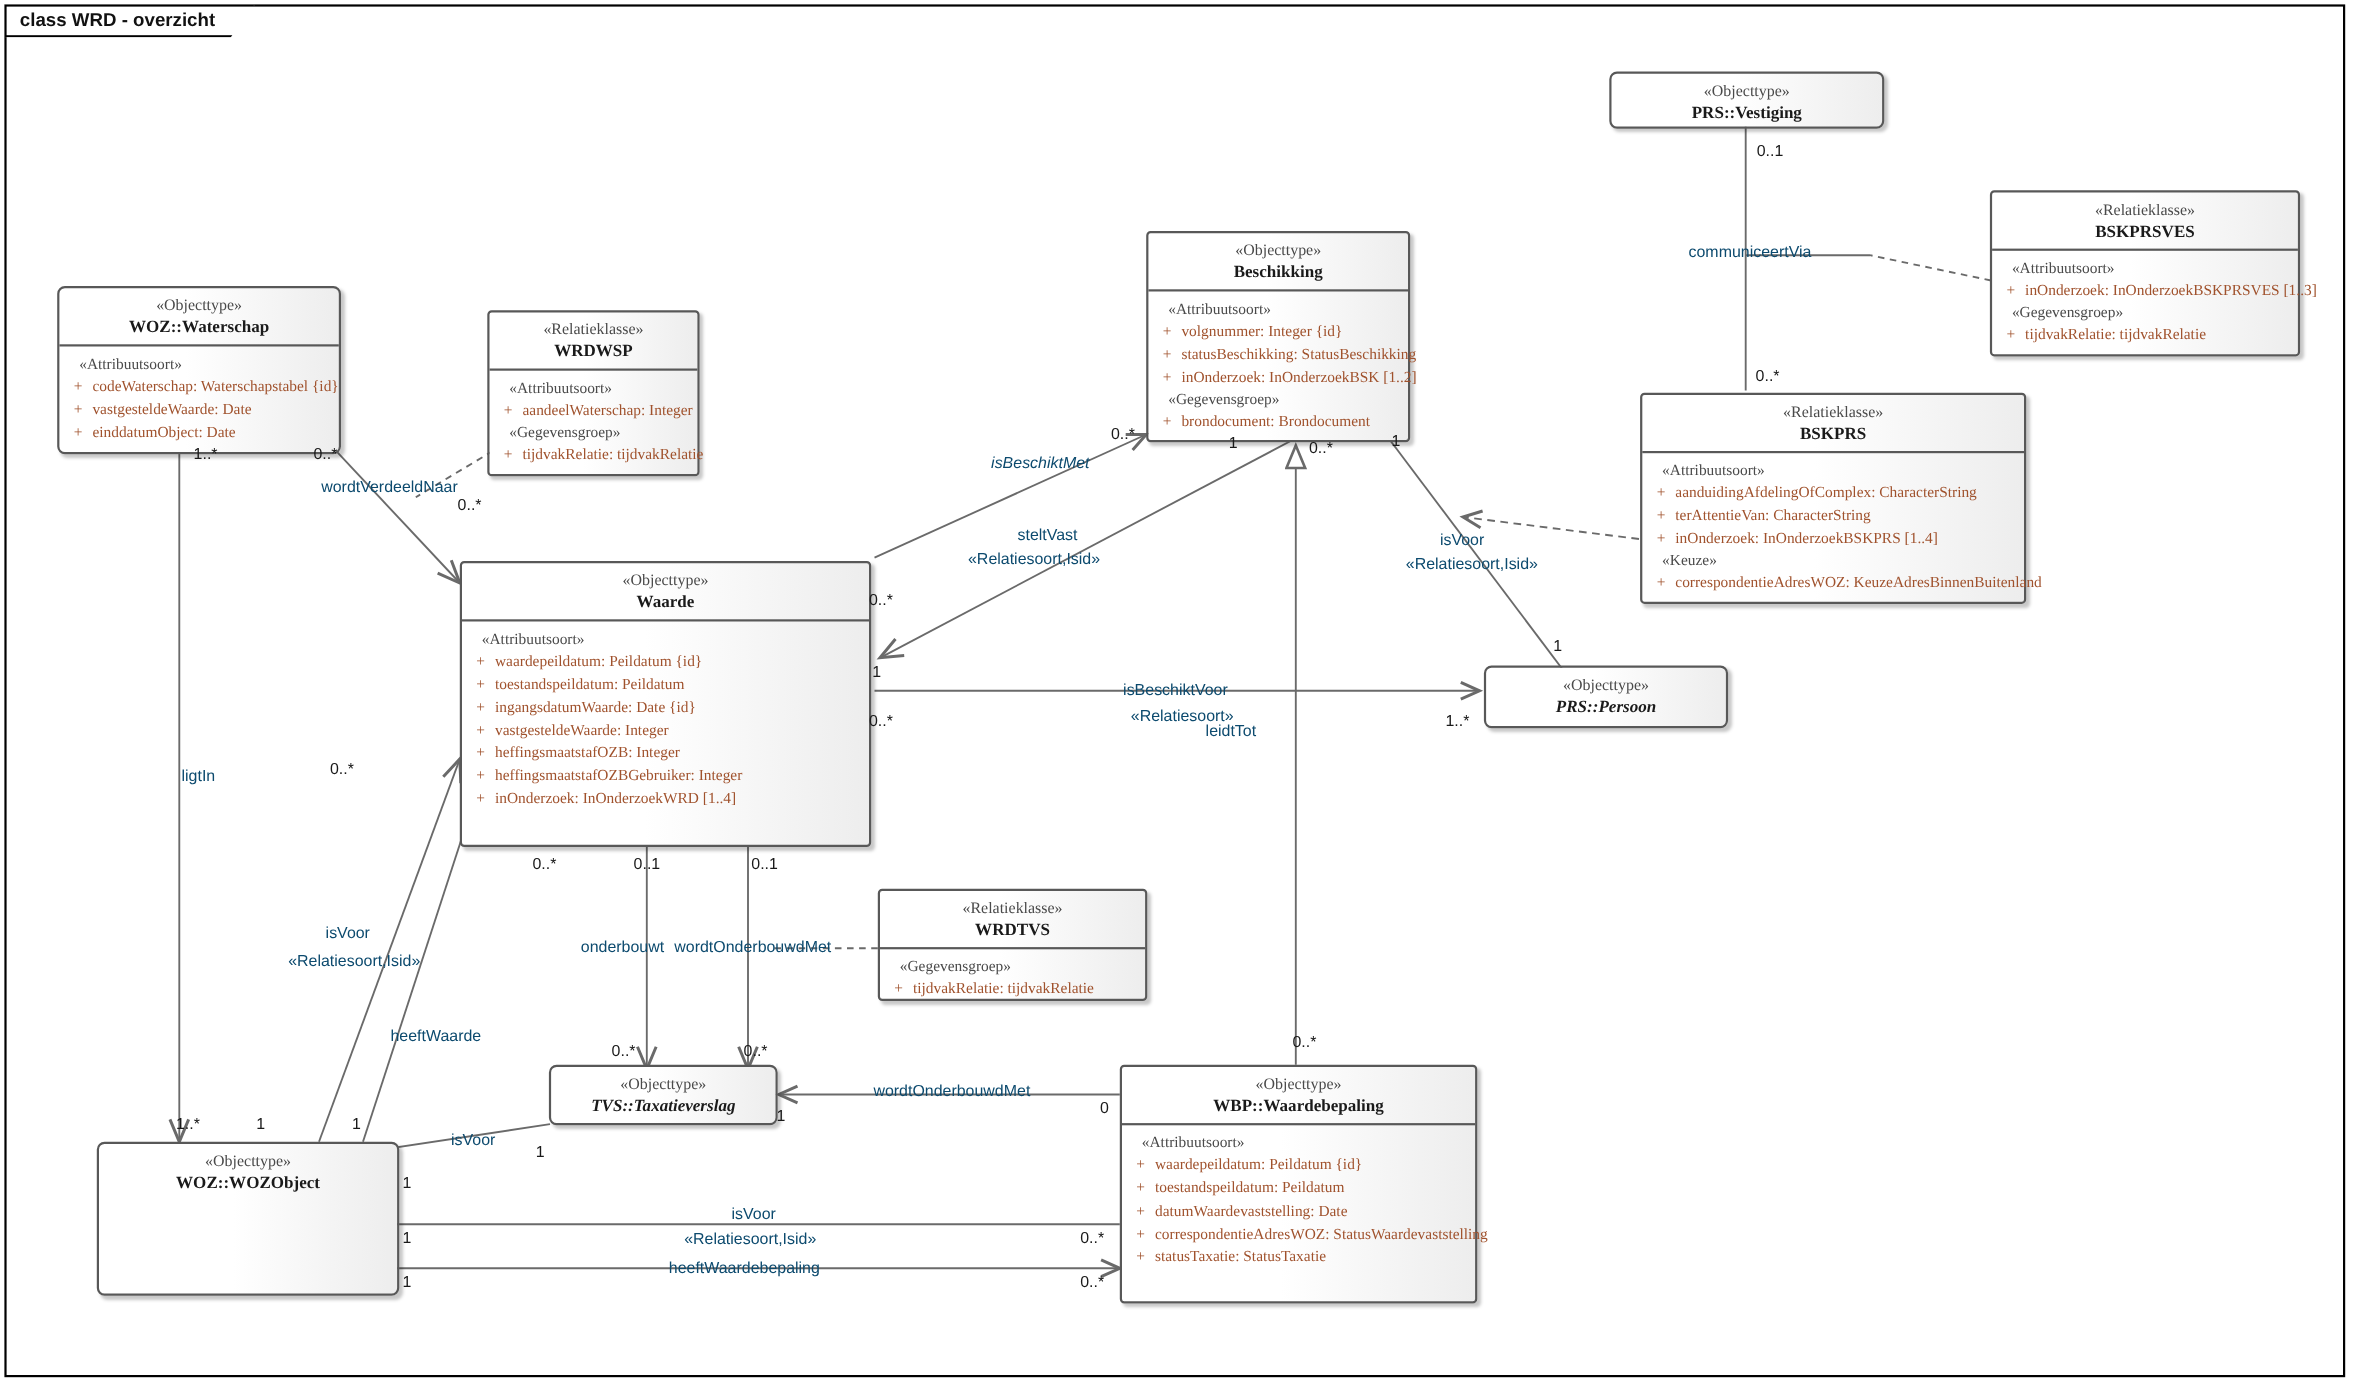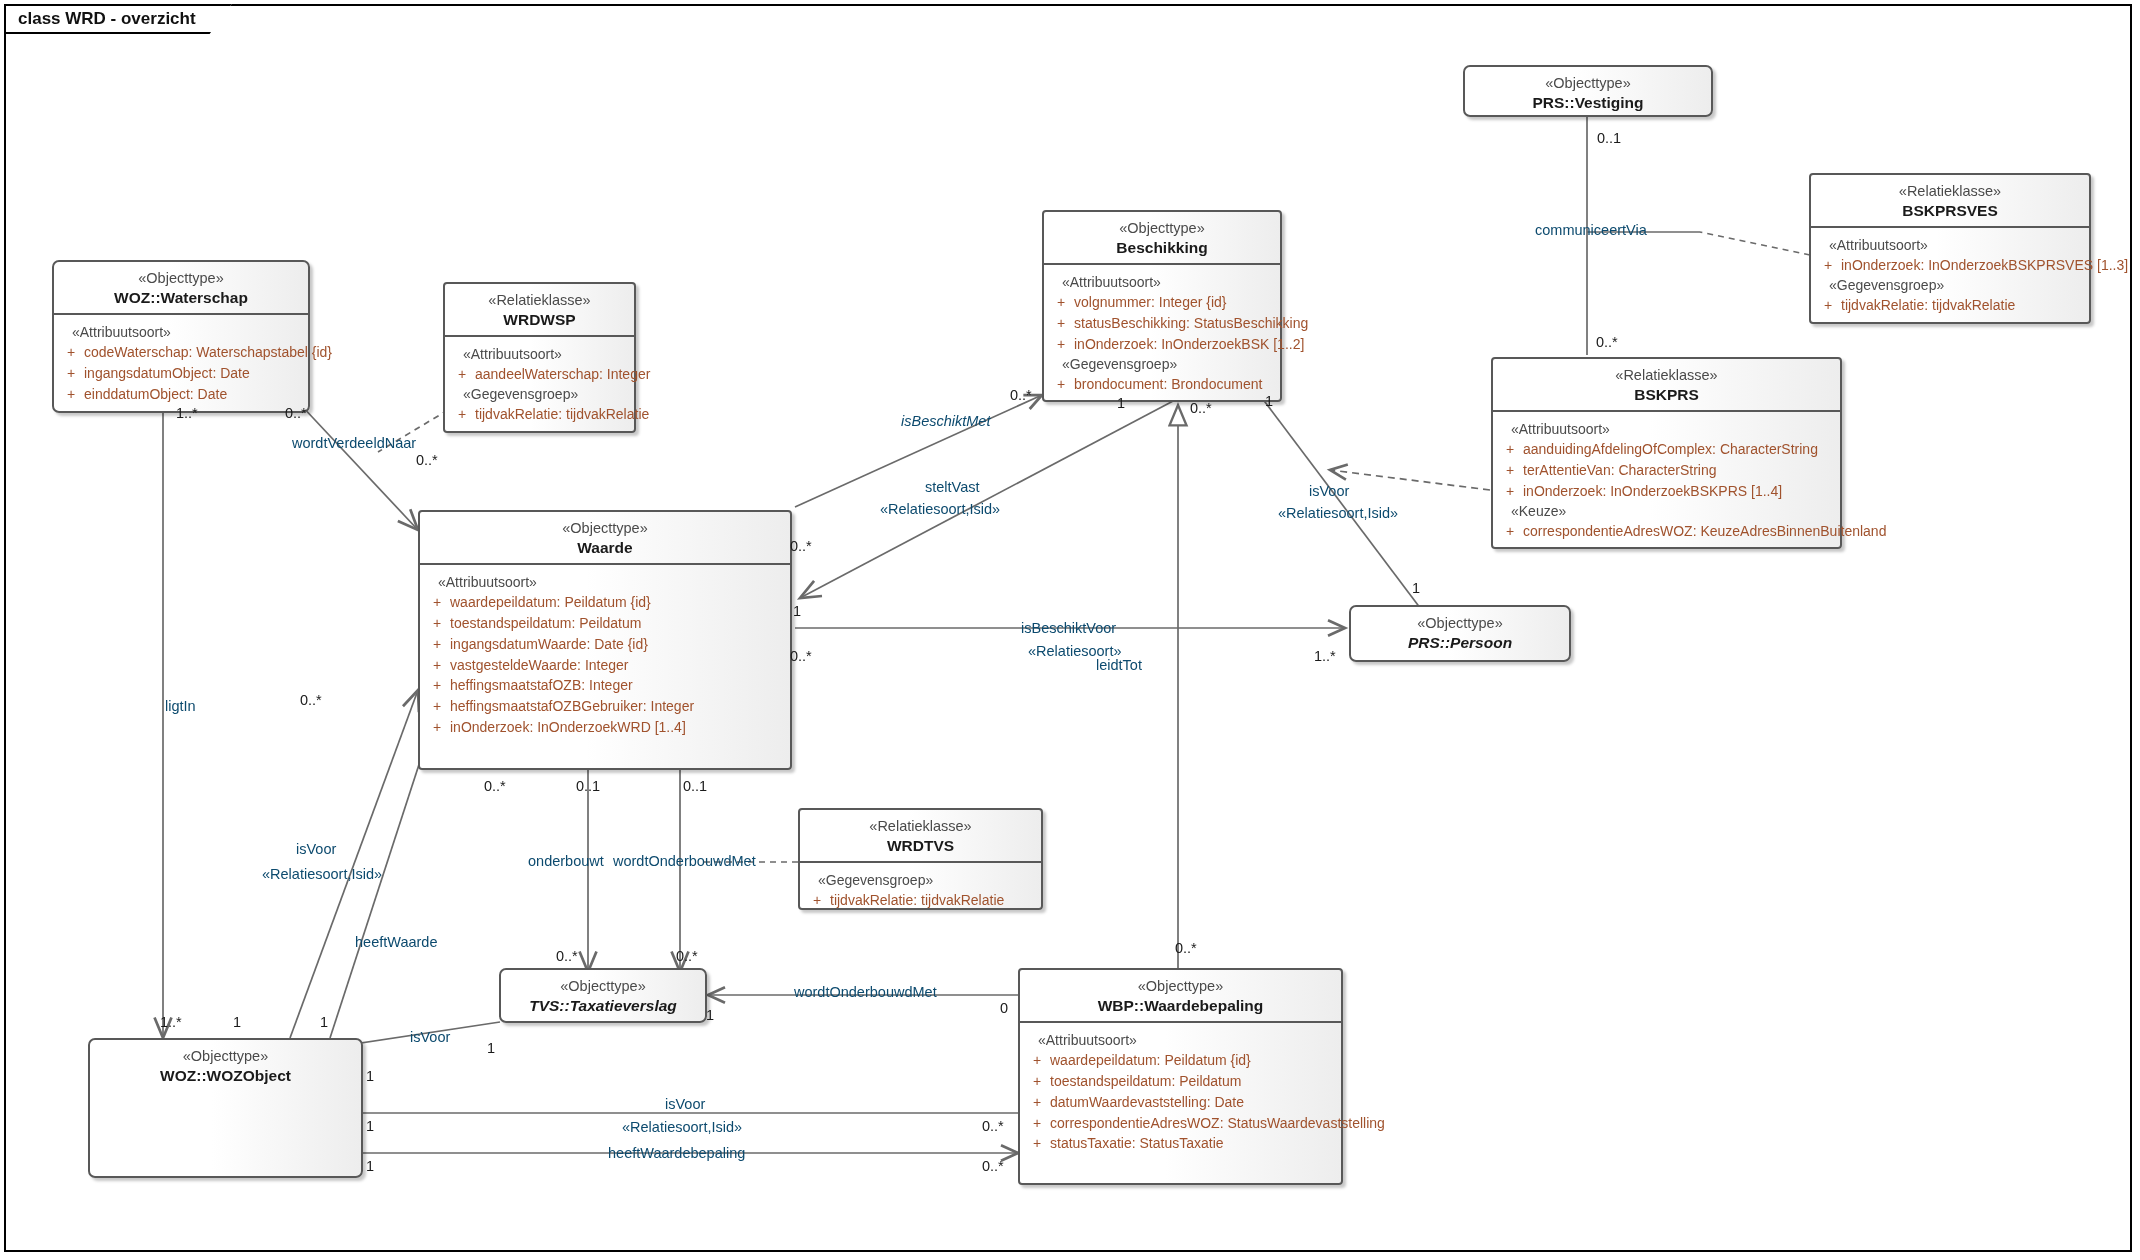--- a/index.html
+++ b/index.html
@@ -8,21 +8,21 @@
 
   
   #frame{position:absolute;left:4px;top:4px;width:2128px;height:1248px;border:2px solid #000;box-sizing:border-box;}
   #frame-tab{position:absolute;left:4px;top:4px;height:30px;background:#fff;border:2px solid #000;border-bottom:2px solid #000;
              box-sizing:border-box;padding:0 34px 0 12px;display:flex;align-items:center;font-size:17px;font-weight:bold;color:#111;
              clip-path:polygon(0 0,100% 0,calc(100% - 22px) 100%,0 100%);}
 
   
   .uml{position:absolute;box-sizing:border-box;border:2px solid #585858;border-radius:7px;
        background:linear-gradient(to right,#ffffff 0%,#ffffff 45%,#ededed 100%);
-       box-shadow:3px 3px 3px rgba(0,0,0,0.22);}
+       box-shadow:3px 3px 3px rgba(0,0,0,0.22);font-family:Liberation Serif, serif;}
   .uml .hdr{padding:7px 6px 6px 6px;text-align:center;line-height:1.28;}
   .uml .stereo{font-size:14.5px;color:#4a4a4a;}
   .uml .cname{font-size:15.5px;font-weight:bold;color:#1a1a1a;}
   .uml .cname.abstract{font-style:italic;}
   .uml .sep{border-top:2px solid #585858;}
   .uml .body{padding:8px 16px 6px 4px;}
   .grp{font-size:14px;color:#4a4a4a;padding-left:14px;margin:1px 0 2px 0;}
   .attr{font-size:14px;color:#a0522d;white-space:nowrap;display:flex;line-height:1.48;}
   .attr .pl{width:26px;text-align:center;flex:none;color:#a0522d;}
   .attr .tx{overflow:visible;}
@@ -105,21 +105,21 @@
       <div class="cname">WOZ::Waterschap</div>
     </div>
     <div class="sep body">
       <div class="grp">«Attribuutsoort»</div>
       <div class="attr">
           <span class="pl">+</span>
           <span class="tx">codeWaterschap: Waterschapstabel {id}</span>
         </div>
       <div class="attr">
           <span class="pl">+</span>
-          <span class="tx">ingangsdatumObject: Date</span>
+          <span class="tx">vastgesteldeWaarde: Date</span>
         </div>
       <div class="attr">
           <span class="pl">+</span>
           <span class="tx">einddatumObject: Date</span>
         </div>
     </div>
   </div>
 
   <div class="uml" style="left:443px;top:282px;width:193px;border-radius:4px;">
     <div class="hdr">

